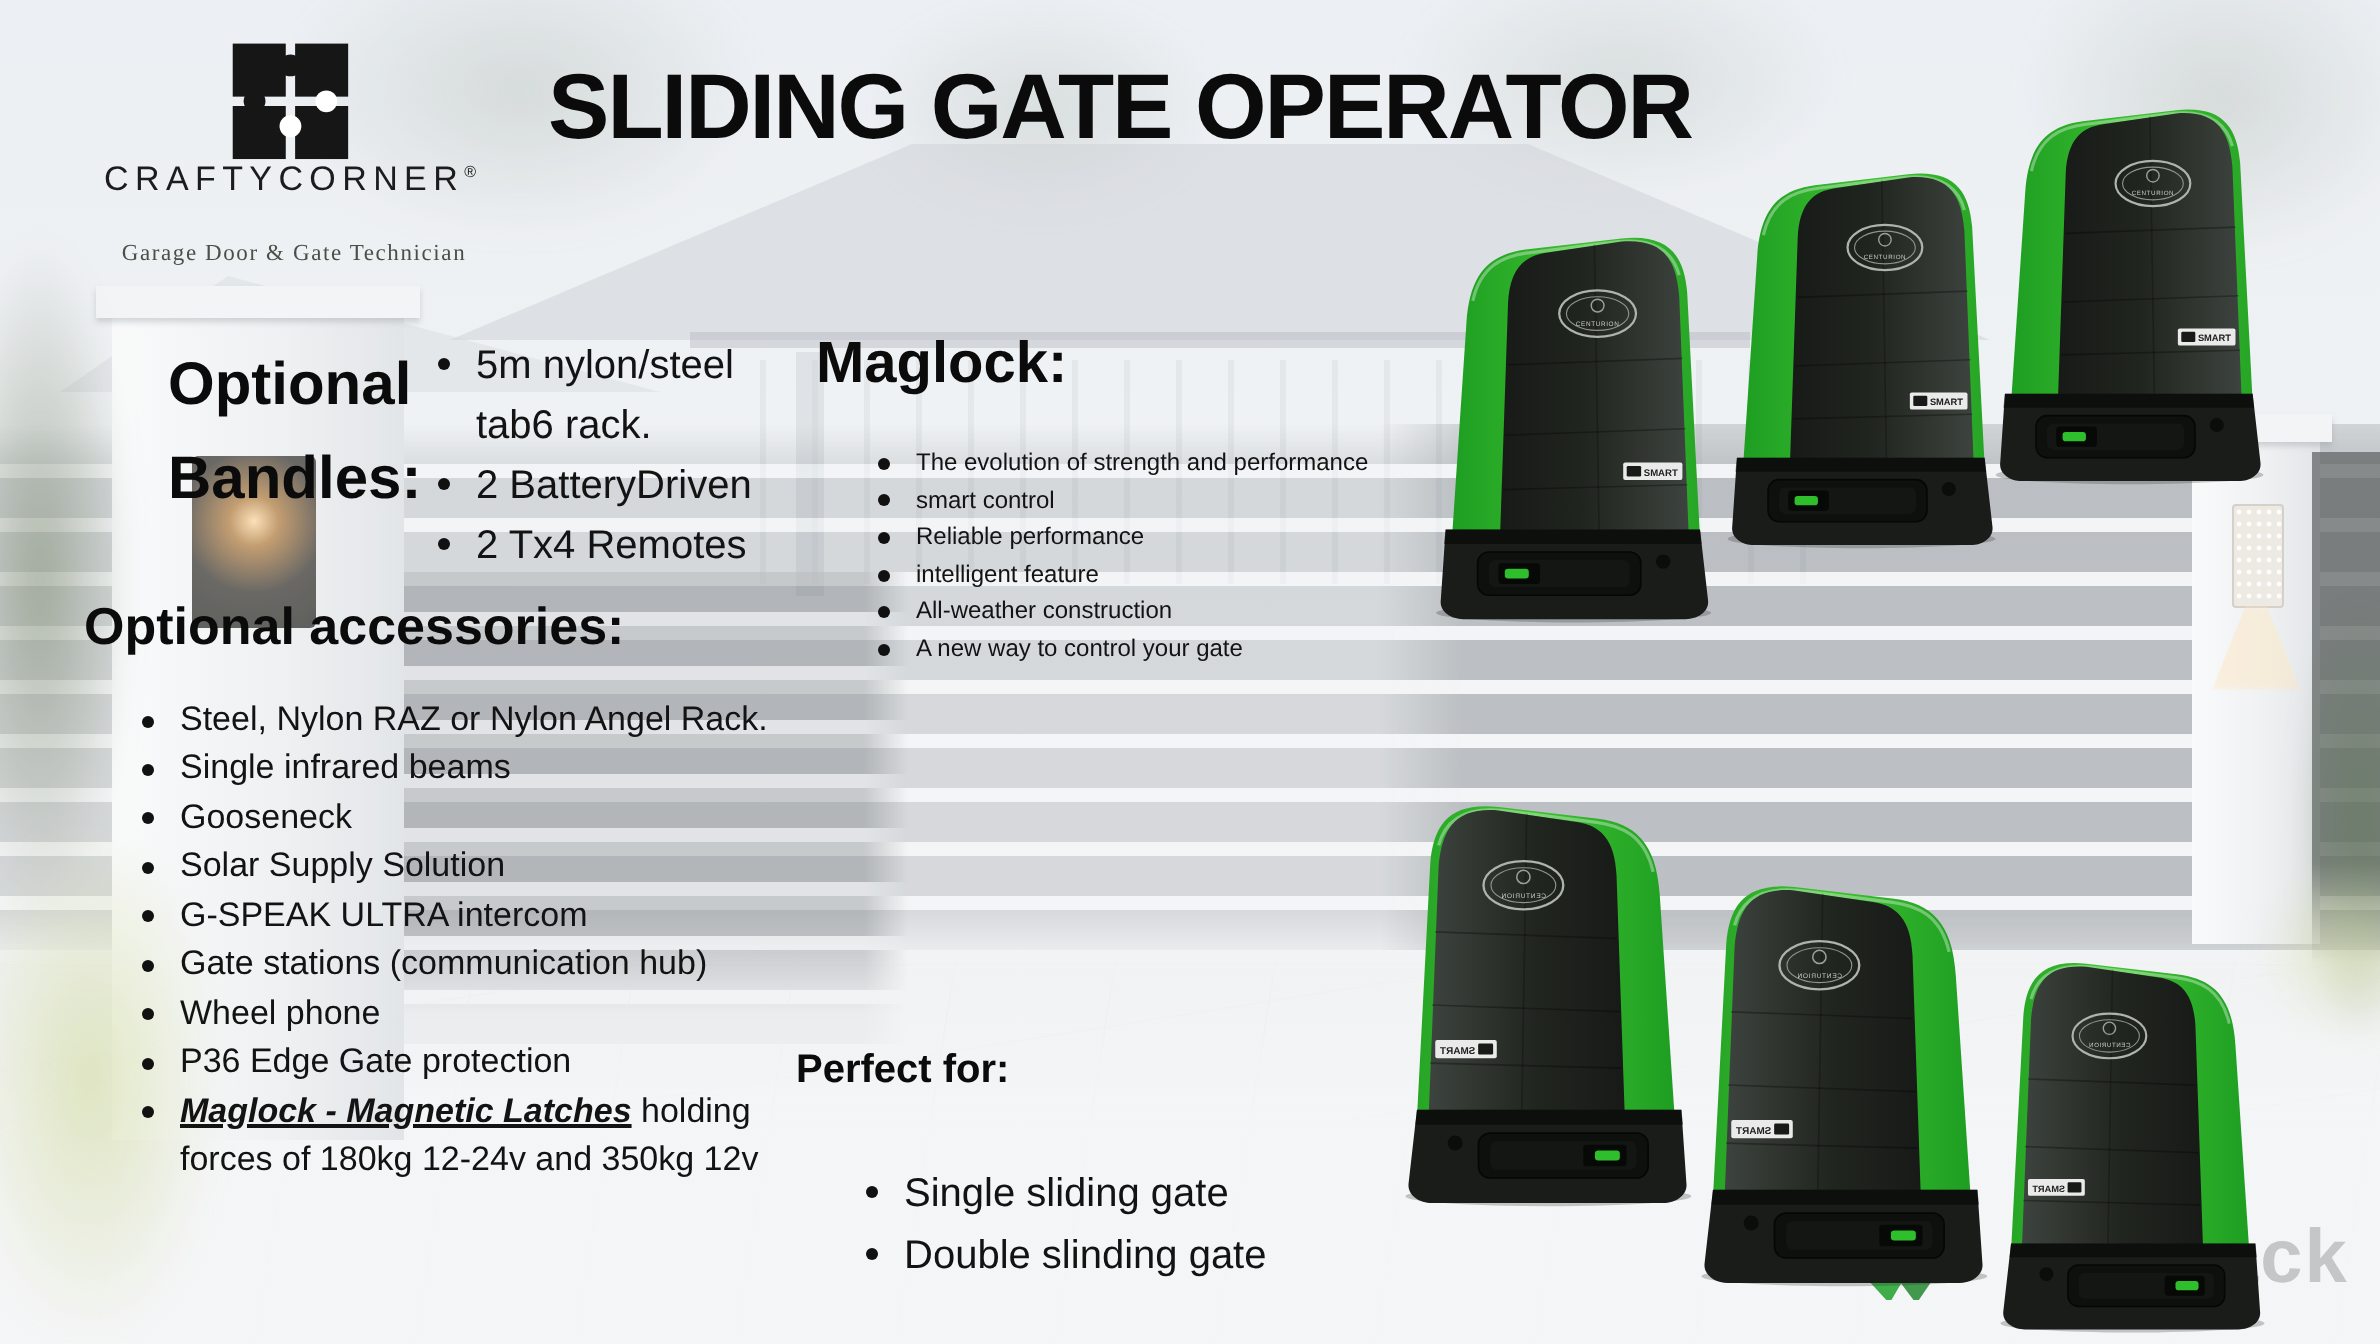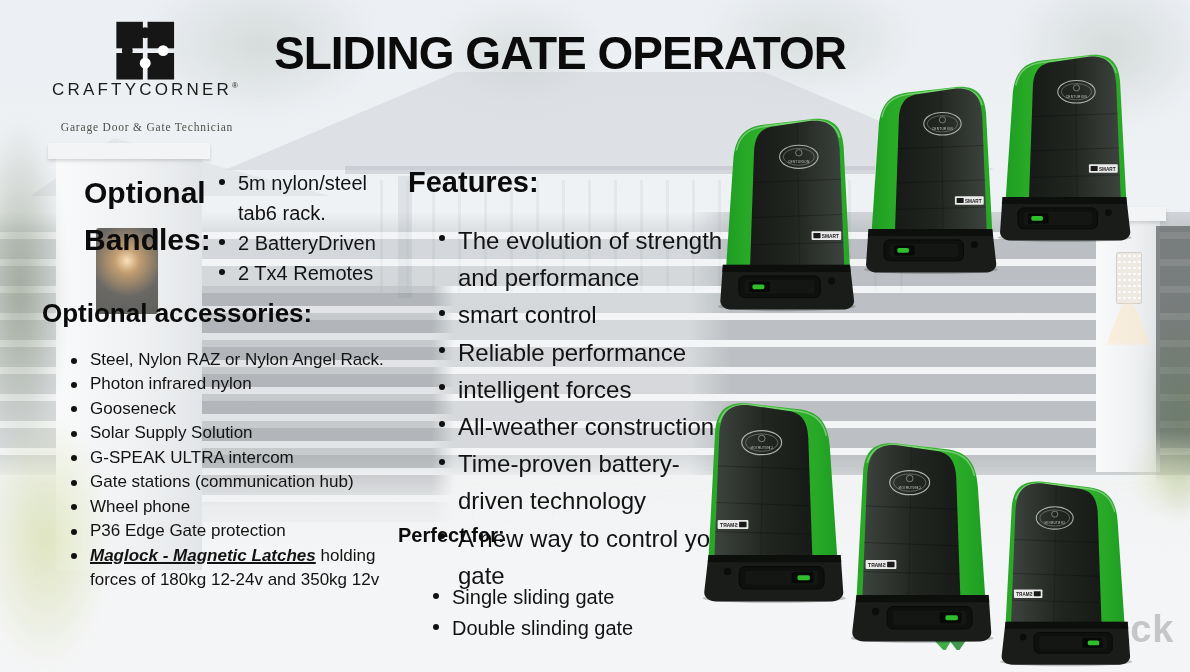--- a/index.html
+++ b/index.html
@@ -65,21 +65,21 @@
   .bundles-h{left:44px;top:170px;width:160px;font-size:30px;line-height:1.55;margin-left:40px;}
   .accessories-h{left:42px;top:298px;font-size:26px;}
   .features-h{left:408px;top:166px;font-size:29px;}
   .perfect-h{left:398px;top:524px;font-size:20px;}
   ul.plist{list-style:none;margin:16px;padding:0;}
   ul.plist li{position:relative;padding-left:24px;}
   ul.plist li::before{content:"";position:absolute;left:5px;top:.56em;width:6px;height:6px;
               border-radius:50%;background:#111;}
   .bundles-list{left:198px;top:152px;width:182px;font-size:20px;line-height:1.5;}
   .accessories-list{left:50px;top:332px;width:348px;font-size:17px;line-height:1.44;}
-  .features-list{left:418px;top:206px;width:300px;font-size:24px;line-height:1.55;}
+  .features-list{left:418px;top:206px;width:300px;font-size:12px;line-height:1.55;}
   .perfect-list{left:412px;top:566px;width:270px;font-size:20px;line-height:1.55;}
   .maglock b{text-decoration:underline;text-decoration-thickness:2px;font-style:italic;}
   
   .op{position:absolute;z-index:4;}
   .op.mirror{transform:scaleX(-1);}
   .hiddensvg{position:absolute;width:0;height:0;}
 </style>
 </head>
 <body>
 
@@ -141,38 +141,37 @@
   <div class="abs content h2 bundles-h">Optional Bandles:</div>
   <ul class="abs content plist bundles-list">
     <li>5m nylon/steel tab6 rack.</li>
     <li>2 BatteryDriven</li>
     <li>2 Tx4 Remotes</li>
   </ul>
 
   <div class="abs content h2 accessories-h">Optional accessories:</div>
   <ul class="abs content plist accessories-list">
     <li>Steel, Nylon RAZ or Nylon Angel Rack.</li>
-    <li>Photon infrared nylon</li>
+    <li>Single infrared beams</li>
     <li>Gooseneck</li>
     <li>Solar Supply Solution</li>
     <li>G-SPEAK ULTRA intercom</li>
     <li>Gate stations (communication hub)</li>
     <li>Wheel phone</li>
     <li>P36 Edge Gate protection</li>
     <li class="maglock"><b>Maglock - Magnetic Latches</b><span> holding forces of 180kg 12-24v and 350kg 12v</span></li>
   </ul>
 
-  <div class="abs content h2 features-h">Features:</div>
+  <div class="abs content h2 features-h">Maglock:</div>
   <ul class="abs content plist features-list">
     <li>The evolution of strength and performance</li>
     <li>smart control</li>
     <li>Reliable performance</li>
-    <li>intelligent forces</li>
+    <li>intelligent feature</li>
     <li>All-weather construction</li>
-    <li>Time-proven battery-driven technology</li>
     <li>A new way to control your gate</li>
   </ul>
 
   <div class="abs content h2 perfect-h">Perfect for:</div>
   <ul class="abs content plist perfect-list">
     <li>Single sliding gate</li>
     <li>Double slinding gate</li>
   </ul>
 
   <svg class="hiddensvg" aria-hidden="true">

